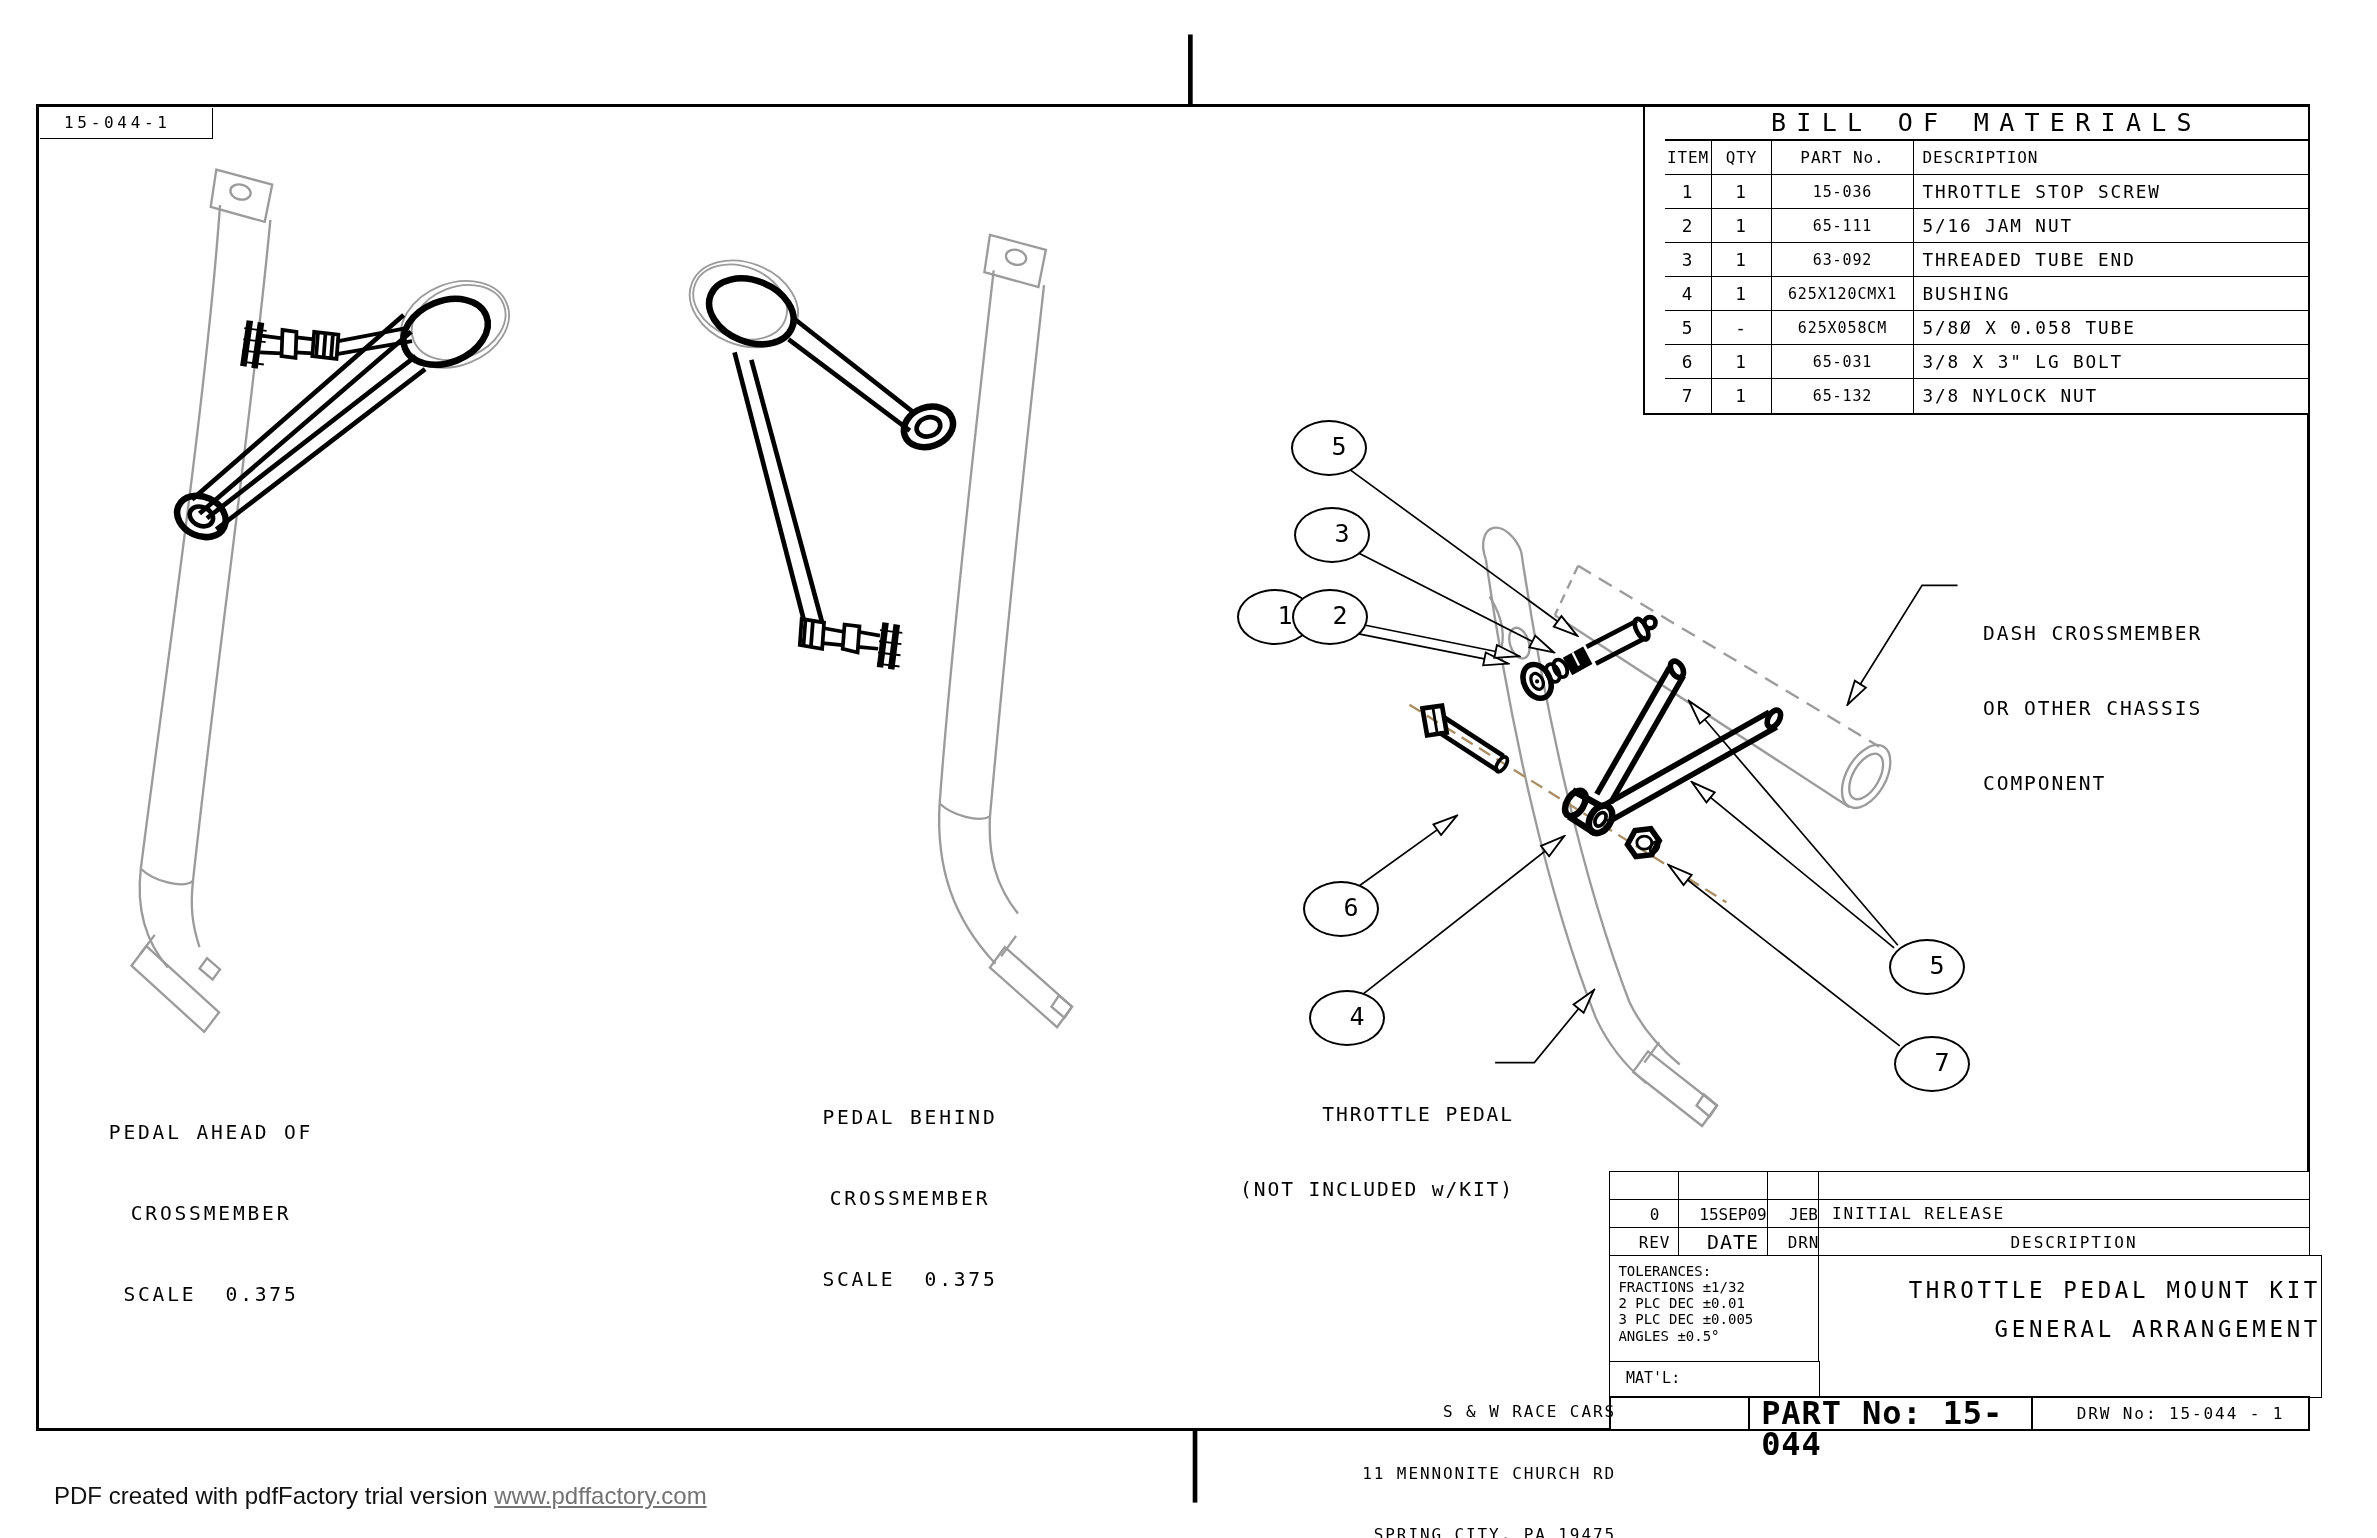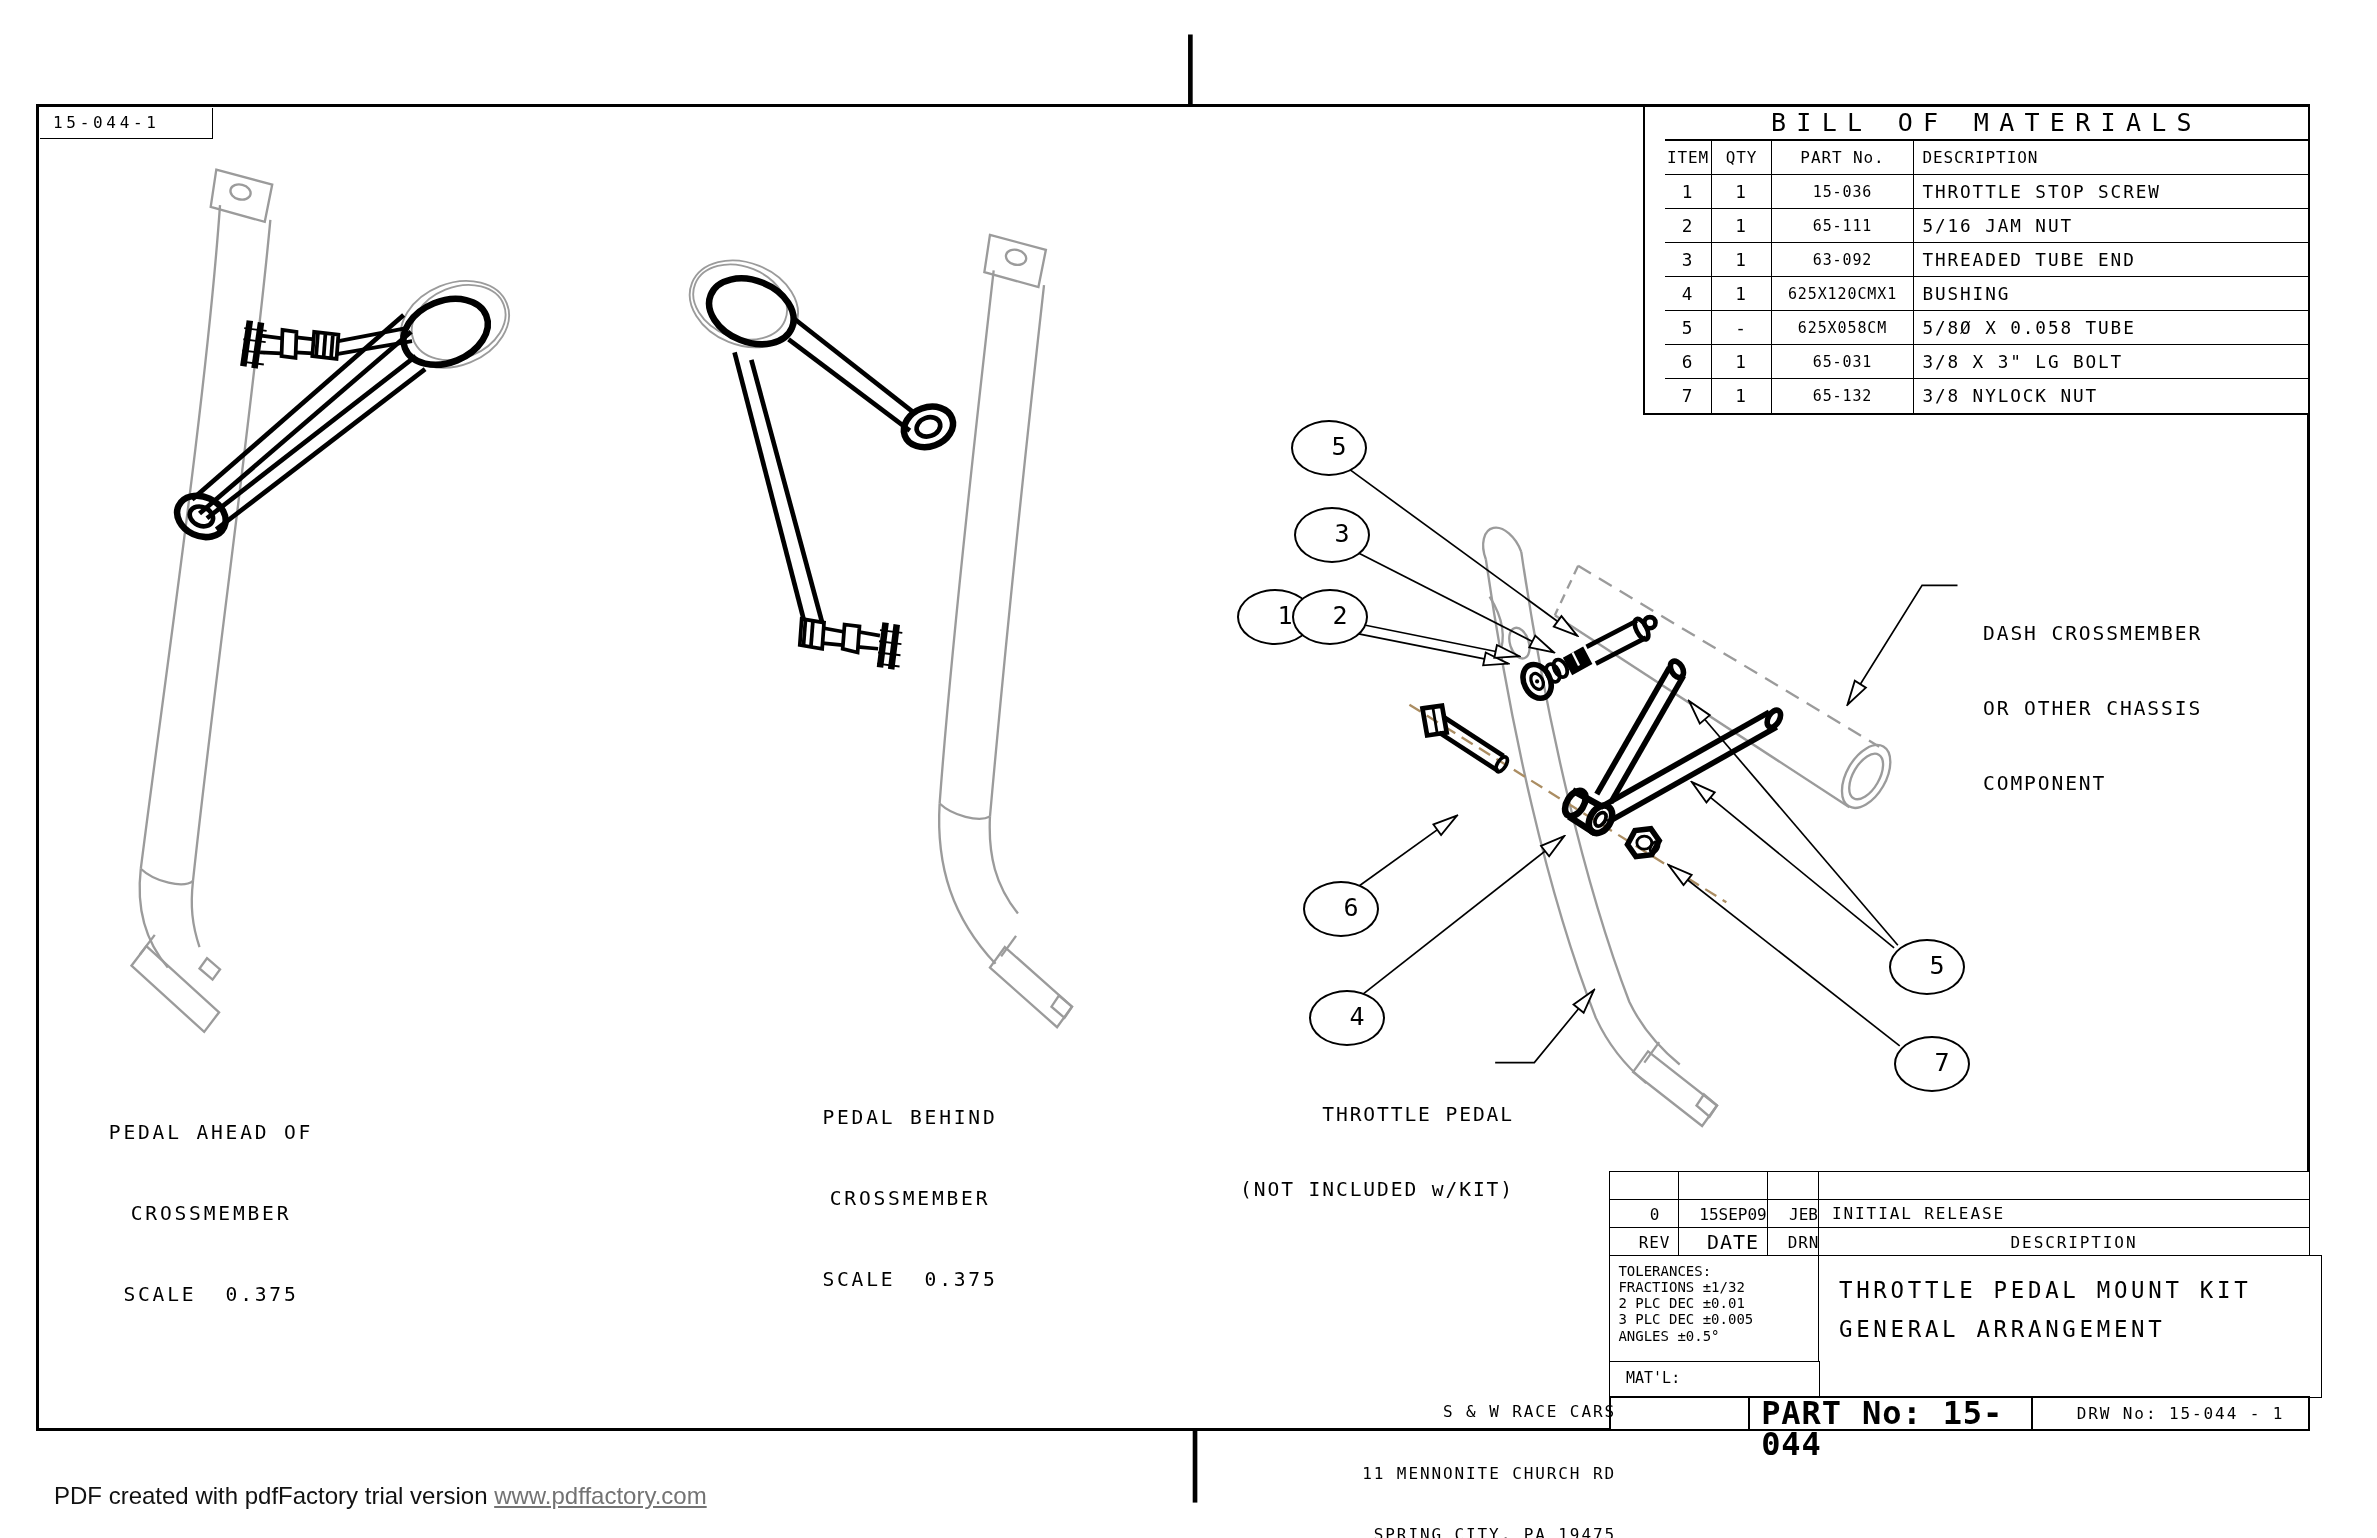--- a/index.html
+++ b/index.html
@@ -3,21 +3,21 @@
 <meta charset="utf-8">
 <style>
   html,body{margin:0;padding:0;}
   body{width:2377px;height:1538px;background:#fff;position:relative;overflow:hidden;
        font-family:"DejaVu Sans Mono", monospace;color:#000;}
   .cad{font-family:"DejaVu Sans Mono", monospace;color:#000;}
   .abs{position:absolute;padding-left:20px;}
   
   #sheet-border{left:36px;top:104px;width:2274px;height:1327px;border:3.7px solid #000;box-sizing:border-box;}
   #corner-ref-box{left:40px;top:108px;width:173px;height:31px;border:1.9px solid #000;border-left:none;border-top:none;
-      box-sizing:border-box;font-size:16px;letter-spacing:3.7px;line-height:29px;padding-left:13px;}
+      box-sizing:border-box;font-size:16px;letter-spacing:3.7px;line-height:29px;padding-left:24px;}
   
   #bom{left:1643px;top:105px;width:667px;height:310px;border:2.8px solid #000;box-sizing:border-box;background:#fff;}
   .bom-title{height:34px;line-height:32px;text-align:center;font-size:25px;letter-spacing:10.3px;border-bottom:2.8px solid #000;box-sizing:border-box;}
   .bom-grid{display:grid;grid-template-columns:47px 60px 142px auto;height:34px;border-bottom:1.9px solid #000;box-sizing:border-box;}
   .bom-grid:last-child{border-bottom:none;}
   .bom-grid > div{border-right:1.9px solid #000;box-sizing:border-box;display:flex;align-items:center;justify-content:center;
       font-size:17.7px;letter-spacing:1.9px;overflow:hidden;white-space:nowrap;}
   .bom-grid > div.desc{justify-content:flex-start;padding-left:8.4px;border-right:none;}
   .bom-grid > div.part{font-size:15px;letter-spacing:0.9px;text-align:right;}
   .bom-grid.hdr > div{font-size:16px;letter-spacing:0.9px;}
@@ -347,21 +347,21 @@
   <div class="abs tb cad cell-text" style="left:1818px;top:1227px;width:492px;height:30px;font-size:16px;letter-spacing:1.9px;">DESCRIPTION</div>
 
   <div class="abs tb cad" style="left:1609px;top:1255px;width:211px;height:108px;font-size:14px;line-height:16.3px;padding:6.5px 0 0 8.4px;">
     <div>TOLERANCES:</div>
     <div>FRACTIONS ±1/32</div>
     <div>2 PLC DEC ±0.01</div>
     <div>3 PLC DEC ±0.005</div>
     <div>ANGLES ±0.5°</div>
   </div>
 
-  <div class="abs tb cad" style="left:1818px;top:1255px;width:504px;height:143px;text-align:left;font-size:22.4px;letter-spacing:3.7px;padding-top:20.5px;">
+  <div class="abs tb cad" style="left:1818px;top:1255px;width:504px;height:143px;text-align:right;font-size:22.4px;letter-spacing:3.7px;padding-top:20.5px;">
     <div>THROTTLE PEDAL MOUNT KIT</div>
     <div style="margin-top:13px;">GENERAL ARRANGEMENT</div>
   </div>
 
   <div class="abs tb cad" style="left:1609px;top:1361px;width:211px;height:36px;font-size:15px;line-height:32px;padding-left:16px;">MAT'L:</div>
 
   <div class="abs tb tb-thick" style="left:1609px;top:1396px;width:142px;height:35px;"></div>
   <div class="abs tb tb-thick cad" style="left:1748px;top:1396px;width:286px;height:35px;font-weight:bold;font-size:32px;line-height:31px;padding-left:11.2px;letter-spacing:0.9px;box-sizing:border-box;">PART No: 15-044</div>
   <div class="abs tb tb-thick cad cell-text" style="left:2031px;top:1396px;width:279px;height:35px;font-size:16px;letter-spacing:1.9px;">DRW No: 15-044 - 1</div>
 </div>

